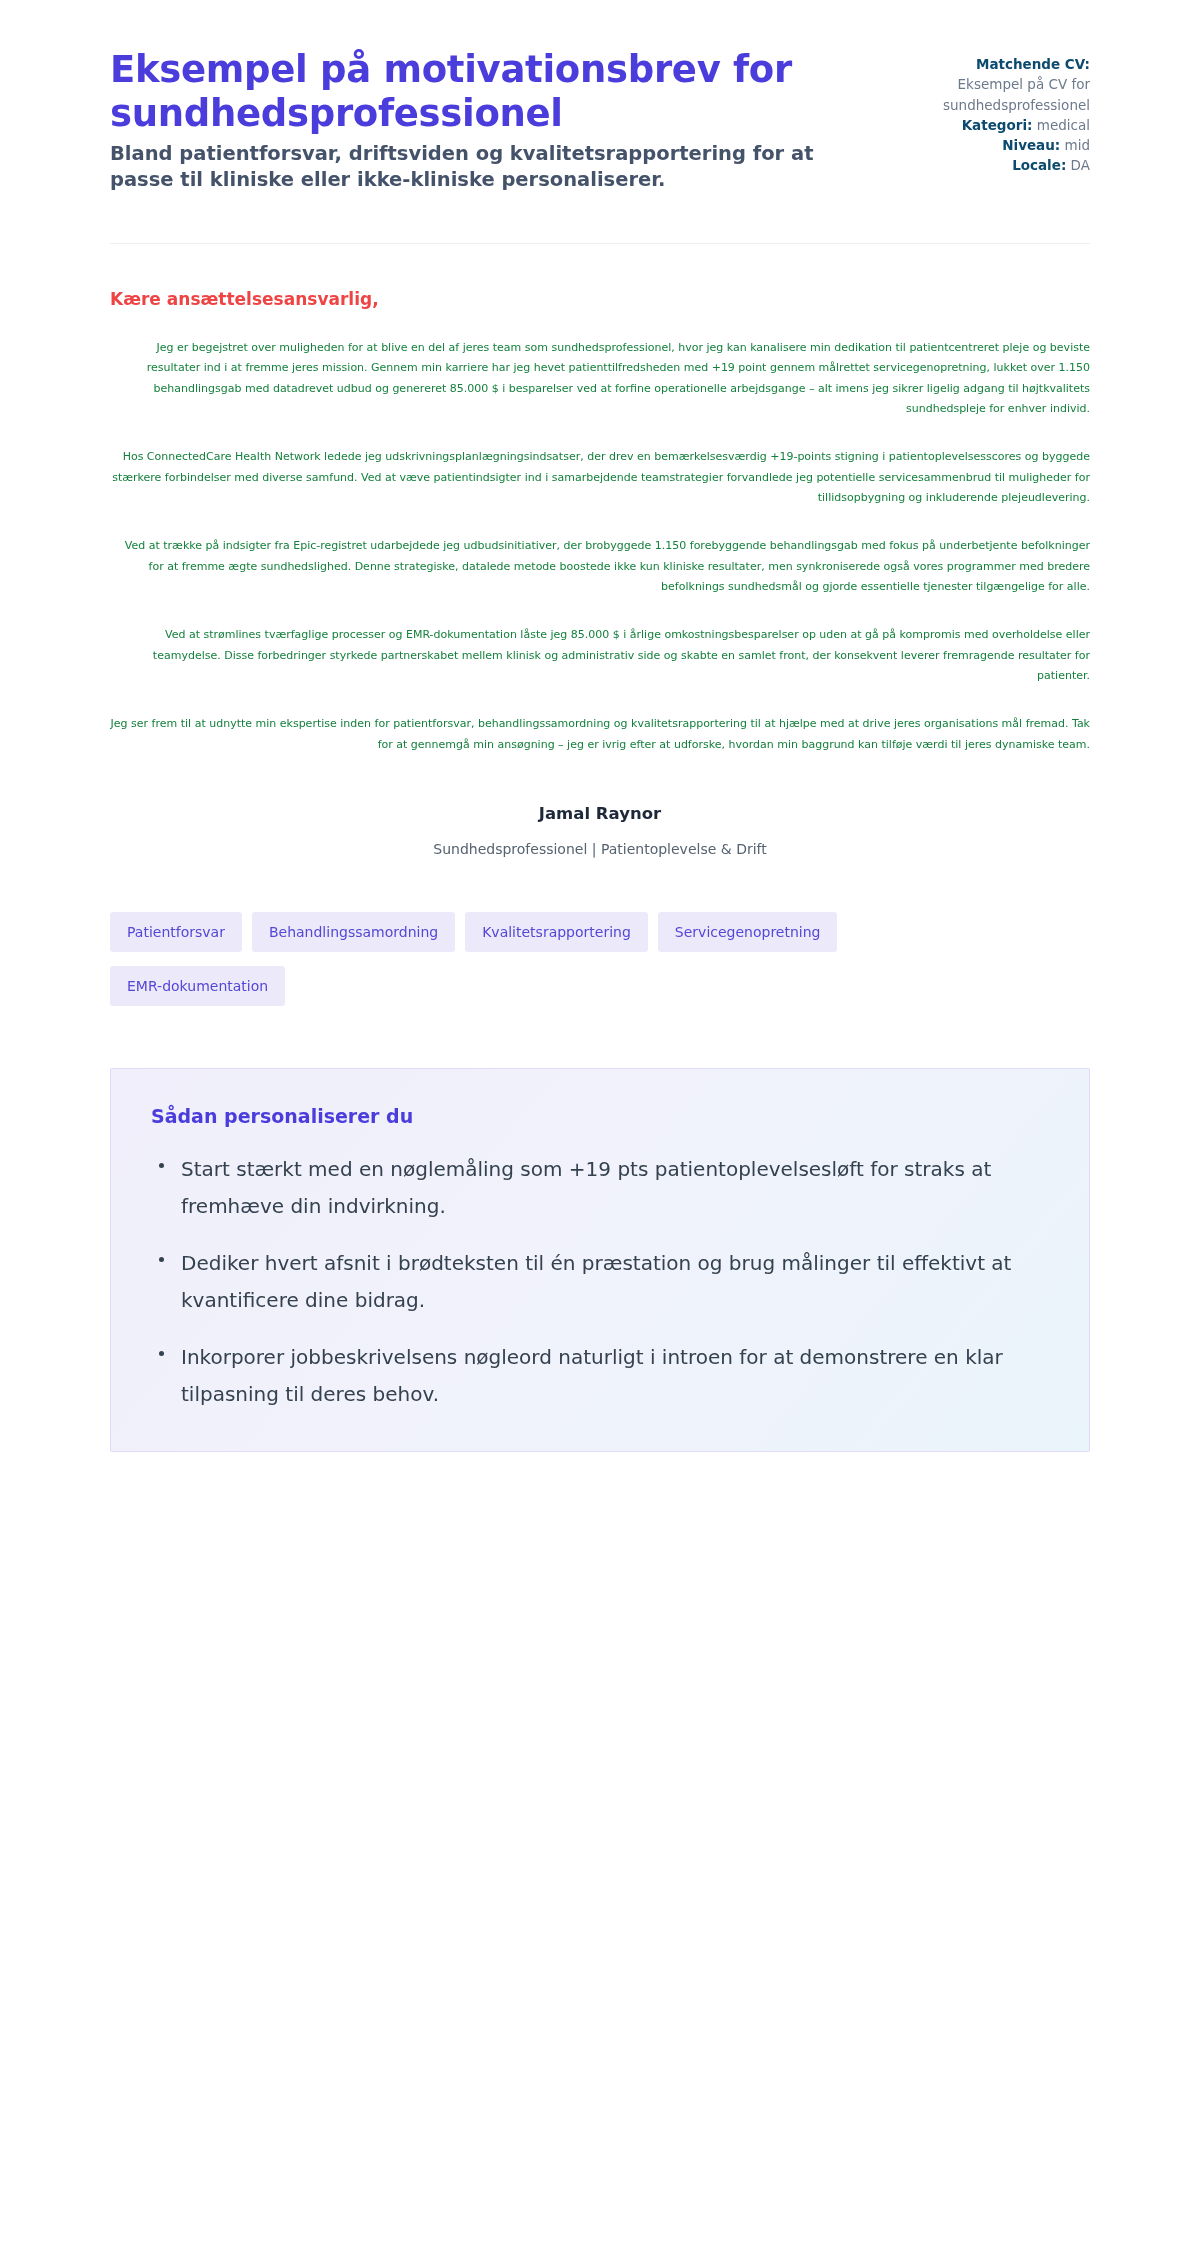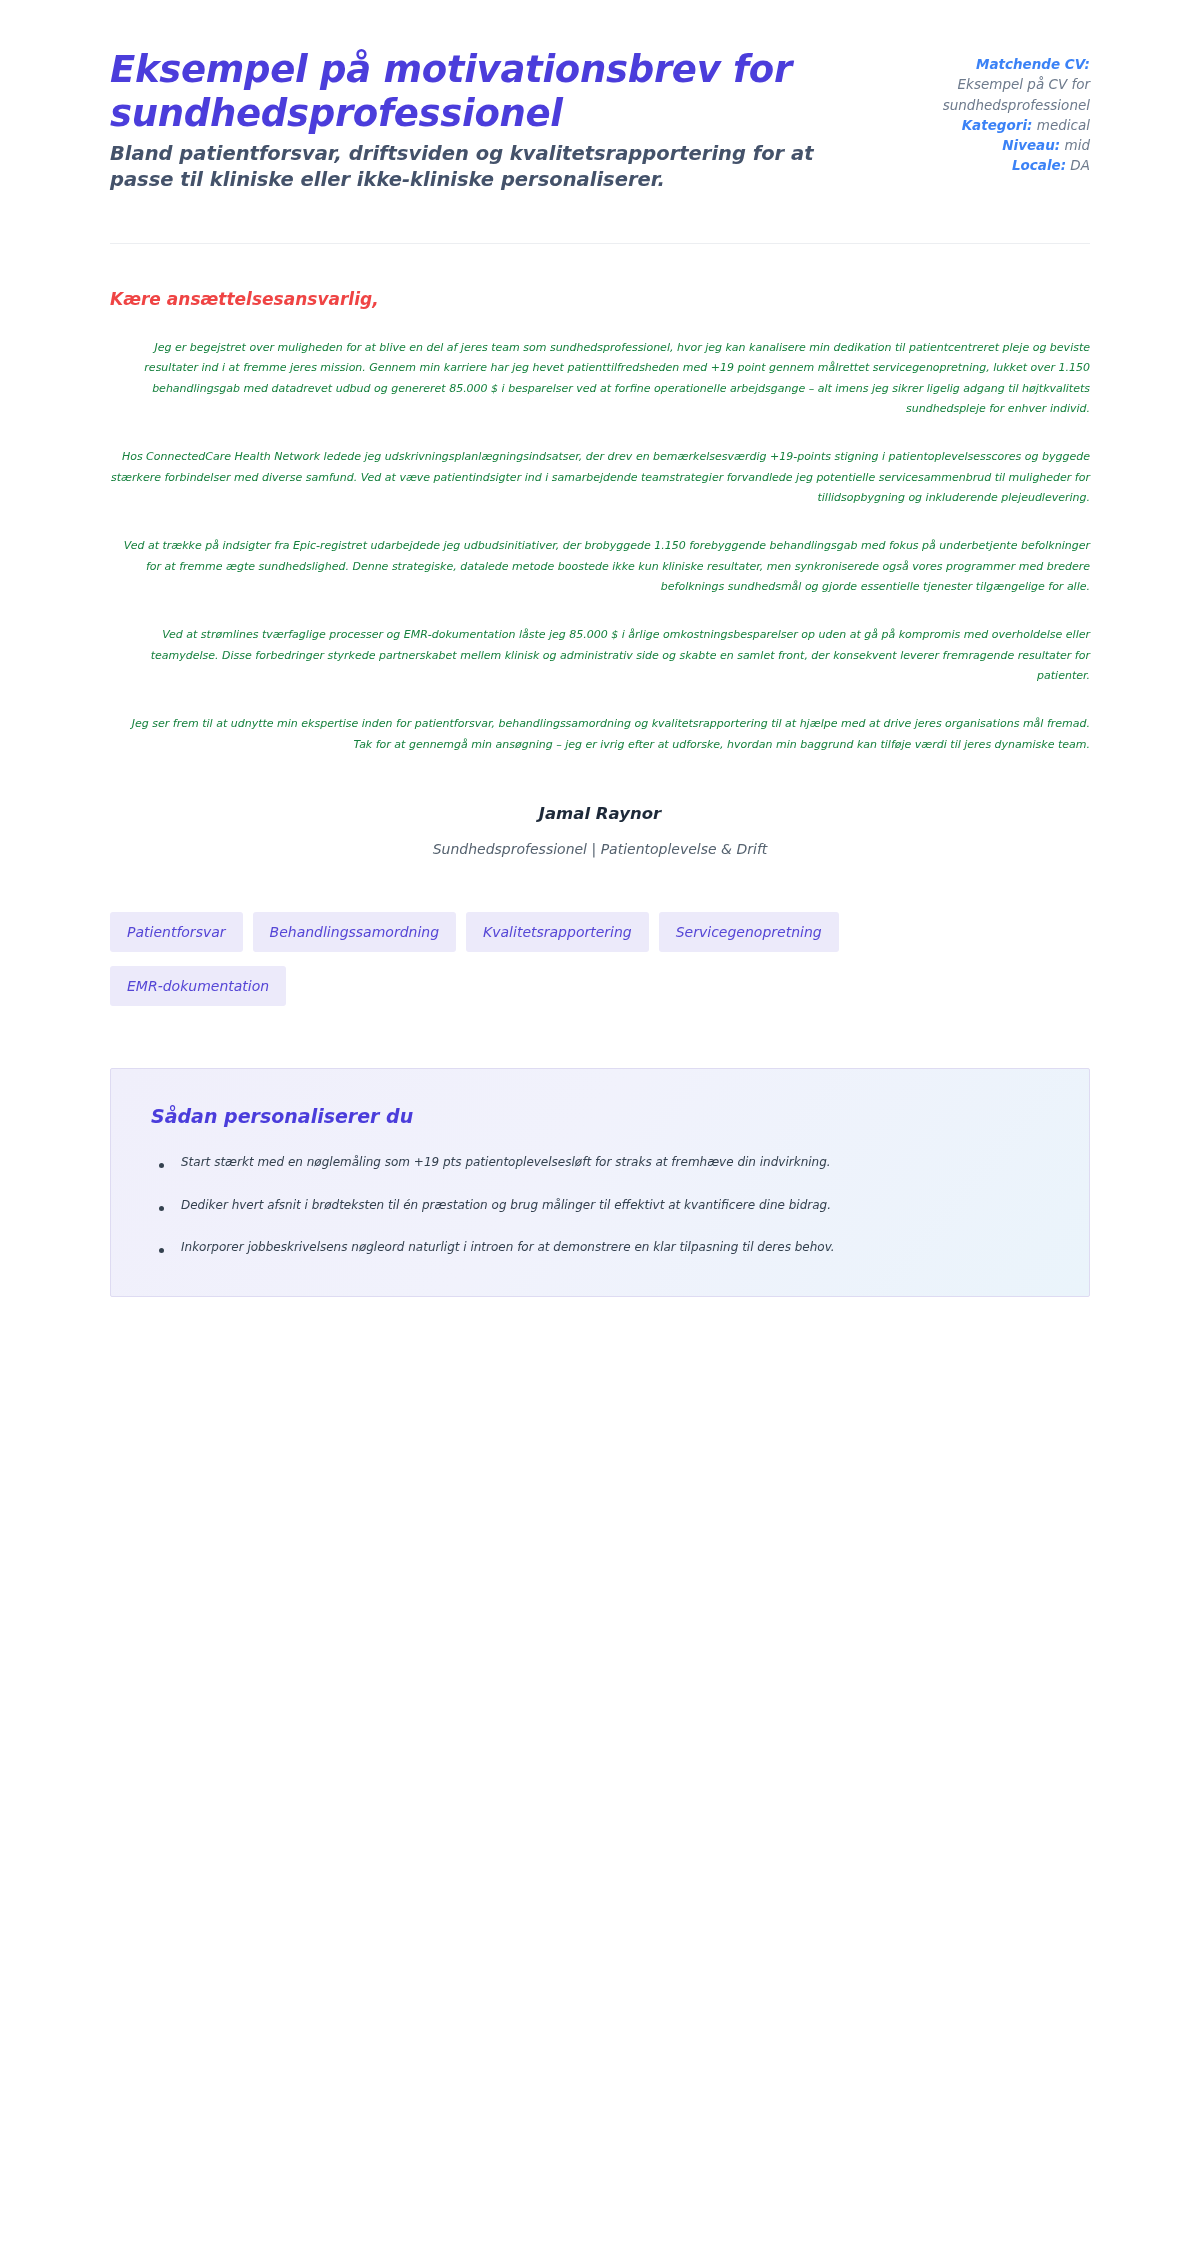--- a/index.html
+++ b/index.html
@@ -1,16 +1,16 @@
 <!DOCTYPE html>
 <html lang="da"><head>
 <meta charset="utf-8">
 <title>Eksempel på motivationsbrev for sundhedsprofessionel</title>
 <style>
-  * { box-sizing: border-box; font-style: italic; }
+  * { box-sizing: border-box; }
   html, body {
     margin: 0;
     padding: 0;
     background: #ffffff;
   }
   body {
     width: 1200px;
     min-height: 2246px;
     font-family: "DejaVu Sans", "Liberation Sans", sans-serif;
     color: #2f3d4d;
@@ -50,21 +50,21 @@
     width: 200px;
     text-align: right;
     font-size: 13.5px;
     line-height: 1.5;
     color: #6d7a8c;
     padding-top: 6px;
   }
   .header-meta .meta-row { display: block; }
   .header-meta .meta-key {
     font-weight: 700;
-    color: #3b82f6;
+    color: #0c4a6e;
   }
   .header-meta .meta-val { color: #6d7a8c; }
   .meta-cv-value { color: #6d7a8c; }
 
   .divider {
     height: 1px;
     background: #eceef1;
     margin: 50px 0 0 0;
   }
 
@@ -135,21 +135,21 @@
     color: #4b3ddb;
     line-height: 1.4;
   }
   .tips-list {
     margin: 0;
     padding: 0 0 0 26px;
     list-style: none;
   }
   .tips-list li {
     position: relative;
-    font-size: 12px;
+    font-size: 20px;
     line-height: 1.85;
     color: #34414f;
     margin-bottom: 20px;
     padding-left: 4px;
   }
   .tips-list li:last-child { margin-bottom: 0; }
   .tips-list li::before {
     content: "";
     position: absolute;
     left: -18px;

